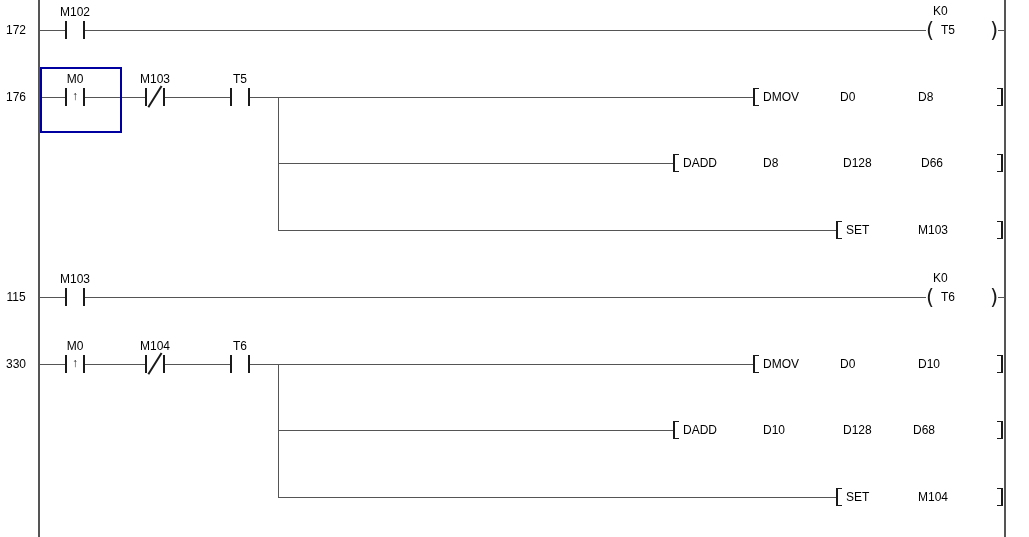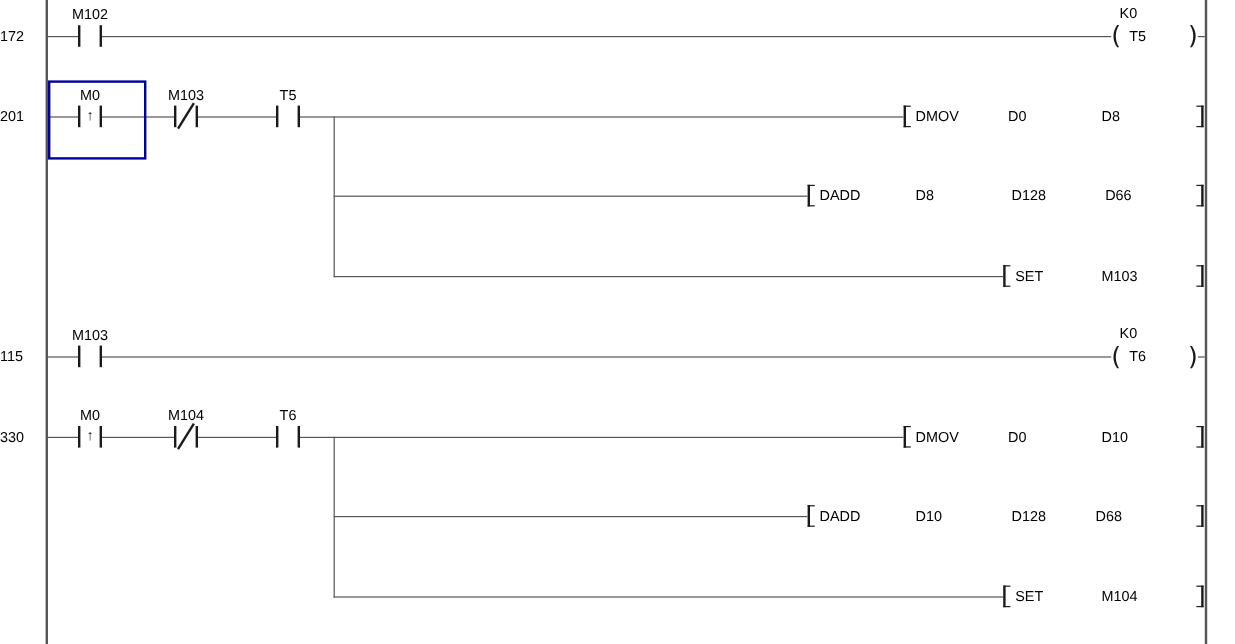--- a/index.html
+++ b/index.html
@@ -3,21 +3,21 @@
 <meta charset="utf-8">
 <style>
   html,body { margin:0; padding:0; background:#fff; }
   #screen {
     position:relative; width:1029px; height:537px;
     background:#ffffff; overflow:hidden;
     font-family:"Liberation Sans", sans-serif;
   }
   .lbl { position:absolute; font-size:12px; color:#000; white-space:nowrap; line-height:14px; }
   .clabel { width:60px; text-align:center; }
-  .step { left:0px; width:32px; text-align:left; }
+  .step { left:0px; width:32px; text-align:center; }
   .wh { position:absolute; height:1px; background:#555; }
   .wv { position:absolute; width:1px; background:#555; }
   .rail { position:absolute; top:0; width:2px; height:537px; background:#555; }
   
   .contact {
     position:absolute; width:20px; height:18px; box-sizing:border-box;
     border-left:2px solid #1a1a1a; border-right:2px solid #1a1a1a;
     background:#fff;
   }
   .contact .slash {
@@ -56,21 +56,21 @@
   <div class="lbl clabel" style="left:45px; top:5px">M102</div>
   <div class="contact" style="left:65px; top:21px"></div>
 
   <div class="lbl" style="left:933px; top:4px">K0</div>
   <div class="coil" style="left:920px; top:18px">
     <span class="paren" style="left:6px">(</span>
     <span class="t" style="left:21px">T5</span>
     <span class="paren" style="left:70px">)</span>
   </div>
 
-  <div class="lbl step" style="top:90px">201</div>
+  <div class="lbl step" style="top:90px">176</div>
   <div class="wh" style="left:40px; top:97px; width:713px"></div>
   <div class="wv" style="left:278px; top:97px; height:134px"></div>
   <div class="wh" style="left:278px; top:163px; width:395px"></div>
   <div class="wh" style="left:278px; top:230px; width:558px"></div>
 
   <div class="lbl clabel" style="left:45px; top:72px">M0</div>
   <div class="contact" style="left:65px; top:88px">
     <span class="edge">↑</span>
   </div>
   <div class="lbl clabel" style="left:125px; top:72px">M103</div>

